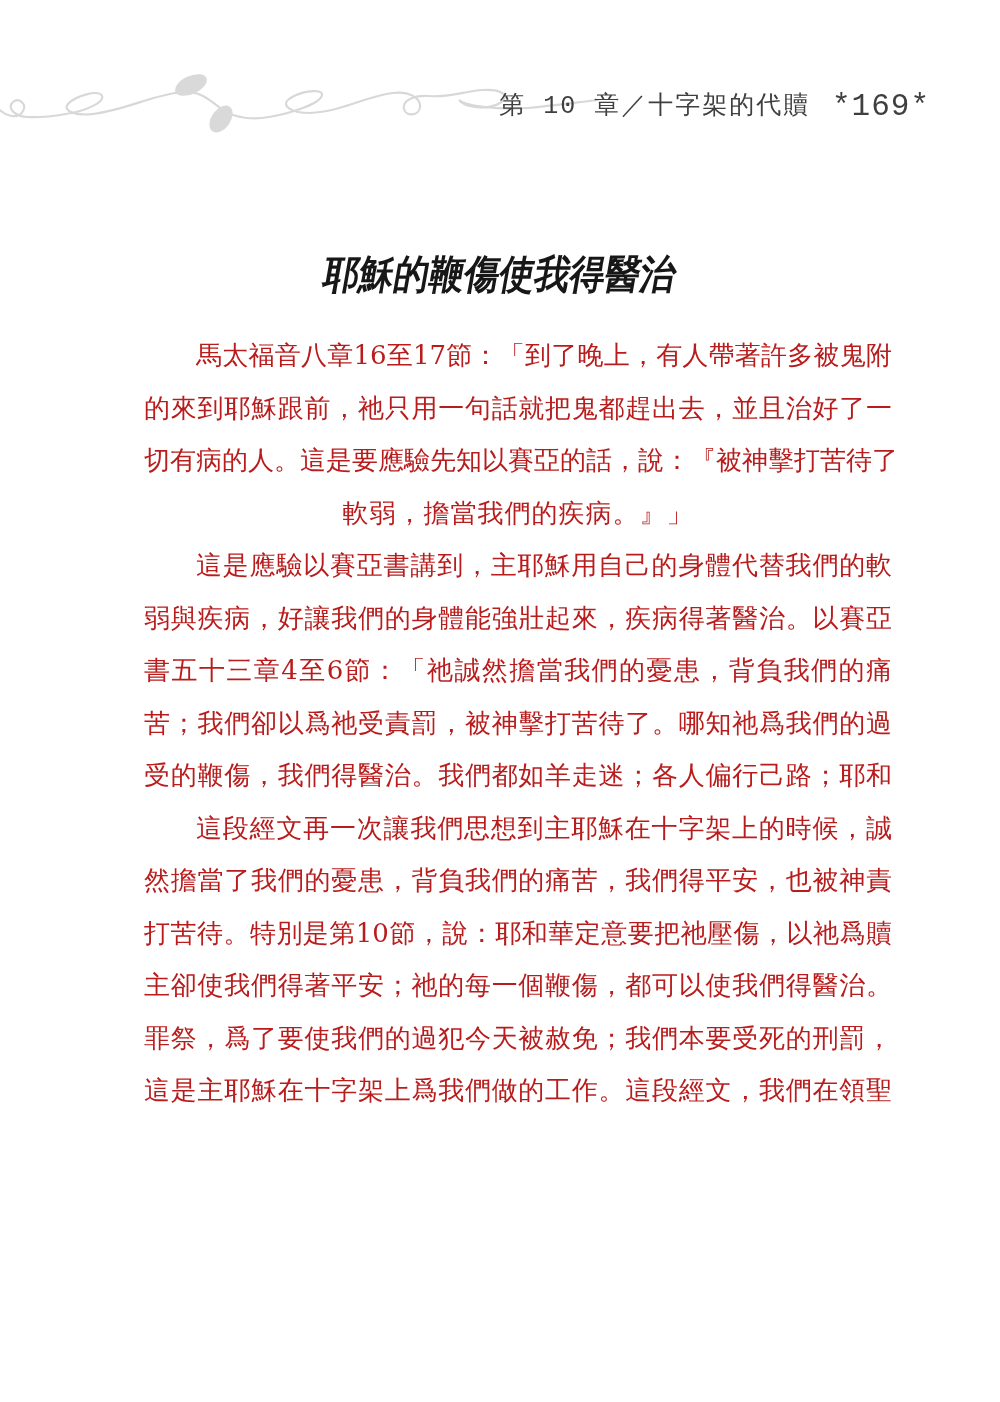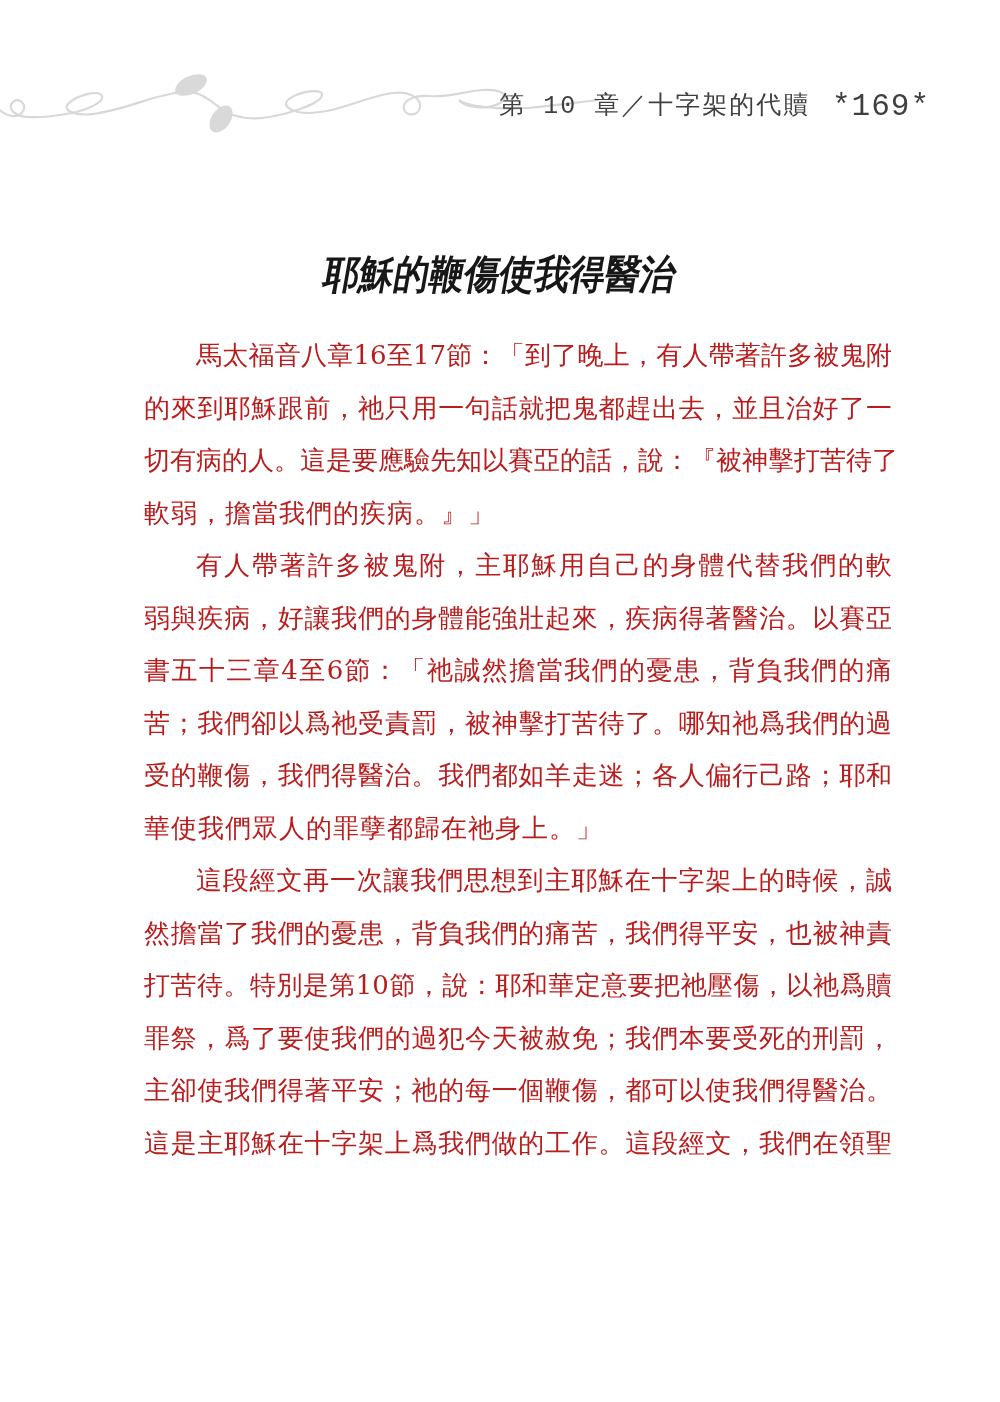--- a/index.html
+++ b/index.html
@@ -79,21 +79,21 @@
     height: 52.5px;
     line-height: 52.5px;
     font-size: 26px;
     text-align: justify;
     text-align-last: justify;
     white-space: nowrap;
     letter-spacing: 0;
   }
   .line.first { text-indent: 52px; }
   .line.plain {
-    text-align: left;
+    text-align: center;
     text-align-last: auto;
     letter-spacing: 1px;
   }
 </style>
 </head>
 <body>
 
 <div class="page">
 
   <svg class="flourish" viewBox="0 0 600 74" xmlns="http://www.w3.org/2000/svg" aria-hidden="true">
@@ -136,31 +136,30 @@
   <main class="body-text">
 
     <div class="para">
       <div class="line first">馬太福音八章16至17節：「到了晚上，有人帶著許多被鬼附</div>
       <div class="line">的來到耶穌跟前，祂只用一句話就把鬼都趕出去，並且治好了一</div>
       <div class="line">切有病的人。這是要應驗先知以賽亞的話，說：『被神擊打苦待了</div>
       <div class="line plain">軟弱，擔當我們的疾病。』」</div>
     </div>
 
     <div class="para">
-      <div class="line first">有人帶著許多被鬼附，主耶穌用自己的身體代替我們的軟</div>
+      <div class="line first">這是應驗以賽亞書講到，主耶穌用自己的身體代替我們的軟</div>
       <div class="line">弱與疾病，好讓我們的身體能強壯起來，疾病得著醫治。以賽亞</div>
       <div class="line">書五十三章4至6節：「祂誠然擔當我們的憂患，背負我們的痛</div>
       <div class="line">苦；我們卻以爲祂受責罰，被神擊打苦待了。哪知祂爲我們的過</div>
       <div class="line">受的鞭傷，我們得醫治。我們都如羊走迷；各人偏行己路；耶和</div>
-      <div class="line plain">華使我們眾人的罪孽都歸在祂身上。」</div>
     </div>
 
     <div class="para">
       <div class="line first">這段經文再一次讓我們思想到主耶穌在十字架上的時候，誠</div>
       <div class="line">然擔當了我們的憂患，背負我們的痛苦，我們得平安，也被神責</div>
       <div class="line">打苦待。特別是第10節，說：耶和華定意要把祂壓傷，以祂爲贖</div>
+      <div class="line">主卻使我們得著平安；祂的每一個鞭傷，都可以使我們得醫治。</div>
       <div class="line">罪祭，爲了要使我們的過犯今天被赦免；我們本要受死的刑罰，</div>
-      <div class="line">主卻使我們得著平安；祂的每一個鞭傷，都可以使我們得醫治。</div>
       <div class="line">這是主耶穌在十字架上爲我們做的工作。這段經文，我們在領聖</div>
     </div>
 
   </main>
 </div>
 
 </body></html>

